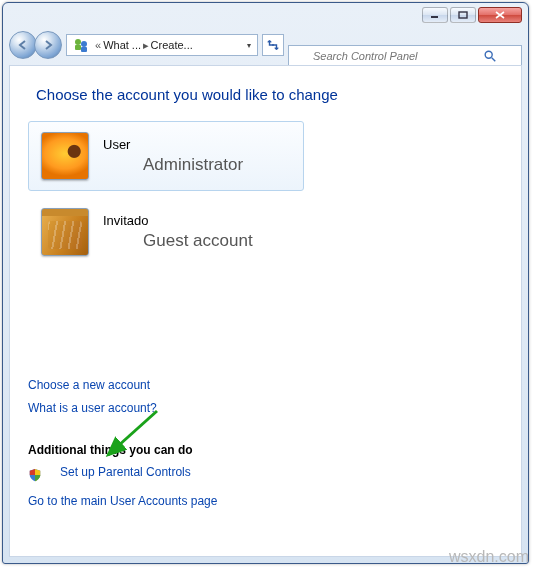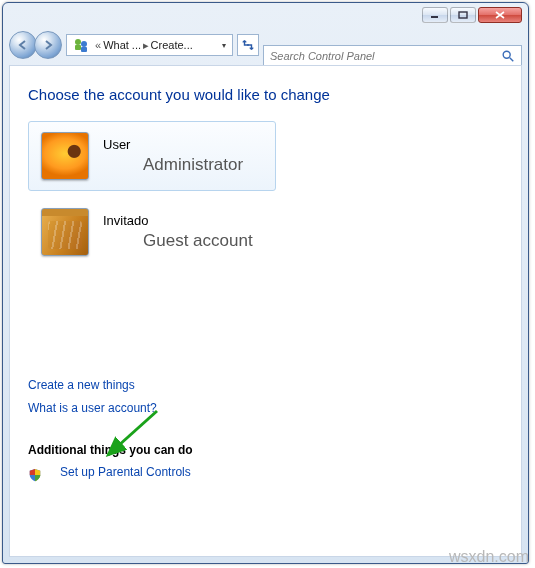--- a/index.html
+++ b/index.html
@@ -52,39 +52,39 @@
 }
 .address .cp-icon { width:16px; height:16px; margin:0 4px; }
 .address .sep { color:#555; margin:0 2px; }
 .address .dd { margin-left:auto; font-size:8px; color:#444; padding:0 4px; }
 .refresh {
   width:22px; height:22px; background:#fff; border:1px solid #9db5d1;
   display:flex; align-items:center; justify-content:center; margin-right:4px;
   color:#2a5aa8; font-size:13px;
 }
 .search {
-  width:259px; height:22px; background:#fff; border:1px solid #9db5d1;
-  display:flex; align-items:center; padding:0 6px;margin-top:22px;
+  width:234px; height:22px; background:#fff; border:1px solid #9db5d1;
+  display:flex; align-items:center; padding:0 24px;margin-top:22px;
 }
 .search input {
   flex:1; border:0; outline:0; font-style:italic; color:#7d7d7d; font-size:11px;
 }
 .search .mag { color:#3b6db8; }
 
 
 .content {
   position:absolute; left:6px; right:6px; bottom:6px; top:62px;
   background:#fff; border:1px solid #c9d6e7;
 }
 .inner { padding:20px 18px 14px 18px; }
-h1 { font-size:15px; font-weight:normal; color:#003399; margin-bottom:18px; }
+h1 { font-size:15px; font-weight:normal; color:#003399; margin-bottom:18px;margin-left:8px; }
 
 .accounts { }
 .account-card {
-  width:248px; display:flex; align-items:center; gap:14px;
+  width:276px; display:flex; align-items:center; gap:14px;
   padding:10px 12px; margin-bottom:6px; border:1px solid transparent; border-radius:3px;
 }
 .account-card.selected {
   border:1px solid #b7d4ee;
   background:linear-gradient(to bottom,#fbfdff,#ecf4fc);
 }
 .avatar {
   width:48px; height:48px; border:1px solid #8aa0b8; border-radius:3px;
   box-shadow:0 1px 2px rgba(0,0,0,.25); overflow:hidden;
 }
@@ -212,35 +212,36 @@
         <div class="account-card">
           <div class="avatar suitcase"></div>
           <div class="info">
             <div class="acct-name">Invitado</div>
             <div class="acct-role">Guest account</div>
           </div>
         </div>
       </div>
 
       <div class="links">
-        <a href="#">Create a new things</a><br>
+        <a href="#">Choose a new account</a><br>
         <a href="#">What is a user account?</a>
       </div>
 
       <div class="sub">
         <h2>Additional things you can do</h2>
         <div class="shielded">
           <svg class="shield" viewBox="0 0 16 16">
             <path d="M8 1 L14 3 V8 C14 11 11 14 8 15 C5 14 2 11 2 8 V3 Z" fill="#3c7bd0"></path>
             <path d="M8 1 L14 3 V8 C14 11 11 14 8 15 V1 Z" fill="#f5c518"></path>
             <path d="M8 1 L2 3 V8 H8 Z" fill="#d63b2a"></path>
             <path d="M8 8 H14 V8 C14 11 11 14 8 15 Z" fill="#4aa33c"></path>
           </svg>
           <a href="#">Set up Parental Controls</a>
         </div>
+        <a href="#">Go to the main User Accounts page</a>
       </div>
 
     </div>
 
     <svg class="arrow-annot" width="60" height="55">
       <defs>
         <marker id="ah" markerWidth="8" markerHeight="8" refX="6" refY="3" orient="auto">
           <path d="M0 0 L7 3 L0 6 Z" fill="#1aa21a"></path>
         </marker>
       </defs>

